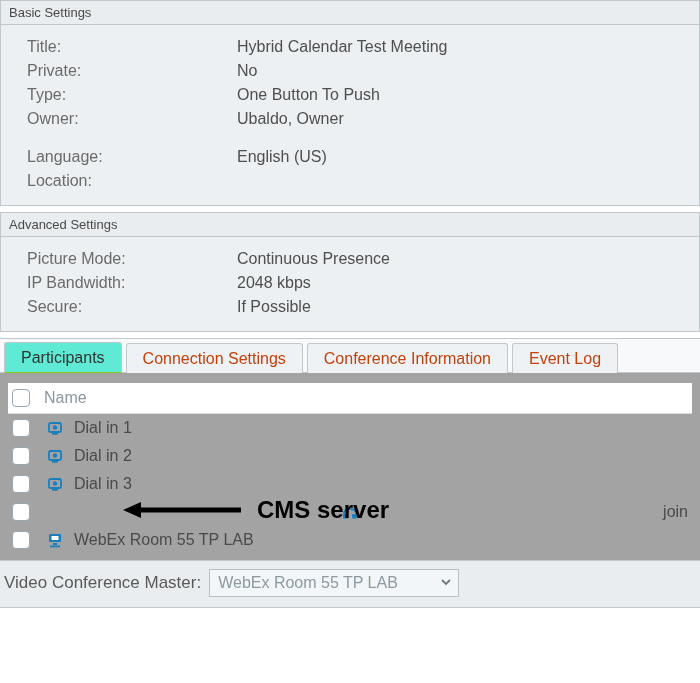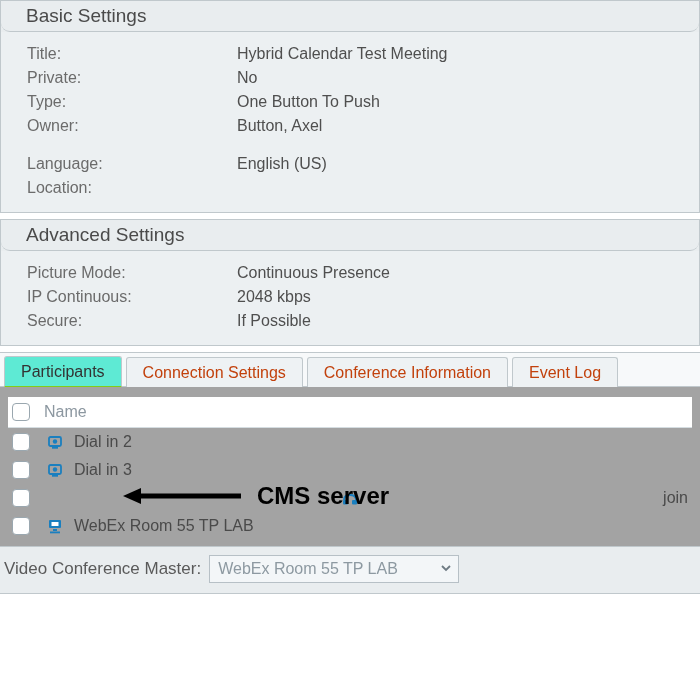--- a/index.html
+++ b/index.html
@@ -10,26 +10,25 @@
     color: #555;
     background: #fff;
     width: 700px;
   }
   .panel {
     border: 1px solid #c0c8cc;
     background: #e9edef;
     margin-bottom: 6px;
   }
   .panel-title {
-    padding: 4px 10px 4px 25px;
+    padding: 4px 10px 4px 8px;
     border-bottom: 1px solid #c0c8cc;
-    font-size: 19px;
+    font-size: 13px;
     color: #4a4a4a;
     background: #e9edef;
-    border-radius: 9px;
   }
   .panel-body {
     padding: 10px 14px 12px 26px;
     background: #ecf0f2;
   }
   .row {
     display: flex;
     padding: 3px 0;
   }
   .label {
@@ -169,21 +168,21 @@
     <div class="row">
       <div class="label">Private:</div>
       <div class="value">No</div>
     </div>
     <div class="row">
       <div class="label">Type:</div>
       <div class="value">One Button To Push</div>
     </div>
     <div class="row">
       <div class="label">Owner:</div>
-      <div class="value">Button, Axel</div>
+      <div class="value">Ubaldo, Owner</div>
     </div>
     <div class="spacer-row"></div>
     <div class="row">
       <div class="label">Language:</div>
       <div class="value">English (US)</div>
     </div>
     <div class="row">
       <div class="label">Location:</div>
       <div class="value"></div>
     </div>
@@ -191,21 +190,21 @@
 </div>
 
 <div class="panel">
   <div class="panel-title">Advanced Settings</div>
   <div class="panel-body">
     <div class="row">
       <div class="label">Picture Mode:</div>
       <div class="value">Continuous Presence</div>
     </div>
     <div class="row">
-      <div class="label">IP Continuous:</div>
+      <div class="label">IP Bandwidth:</div>
       <div class="value">2048 kbps</div>
     </div>
     <div class="row">
       <div class="label">Secure:</div>
       <div class="value">If Possible</div>
     </div>
   </div>
 </div>
 
 <div class="tabs-area" style="position:relative;">
@@ -215,20 +214,31 @@
     <div class="tab">Conference Information</div>
     <div class="tab">Event Log</div>
   </div>
 
   <div class="list-area">
     <div class="list-header">
       <span class="chk"></span>
       <span class="col-head">Name</span>
     </div>
 
+    <div class="list-row">
+      <span class="chk"></span>
+      <span class="icon-slot">
+        <svg width="18" height="18" viewBox="0 0 18 18">
+            <rect x="3" y="4" width="12" height="9" rx="1.5" fill="none" stroke="#1a7fbf" stroke-width="1.8"></rect>
+            <circle cx="9" cy="8.5" r="2.2" fill="#1a7fbf"></circle>
+            <rect x="6" y="13.5" width="6" height="2.2" fill="#1a7fbf"></rect>
+          </svg>
+      </span>
+      <span class="row-label">Dial in 1</span>
+    </div>
 
     <div class="list-row">
       <span class="chk"></span>
       <span class="icon-slot">
         <svg width="18" height="18" viewBox="0 0 18 18">
             <rect x="3" y="4" width="12" height="9" rx="1.5" fill="none" stroke="#1a7fbf" stroke-width="1.8"></rect>
             <circle cx="9" cy="8.5" r="2.2" fill="#1a7fbf"></circle>
             <rect x="6" y="13.5" width="6" height="2.2" fill="#1a7fbf"></rect>
           </svg>
       </span>

